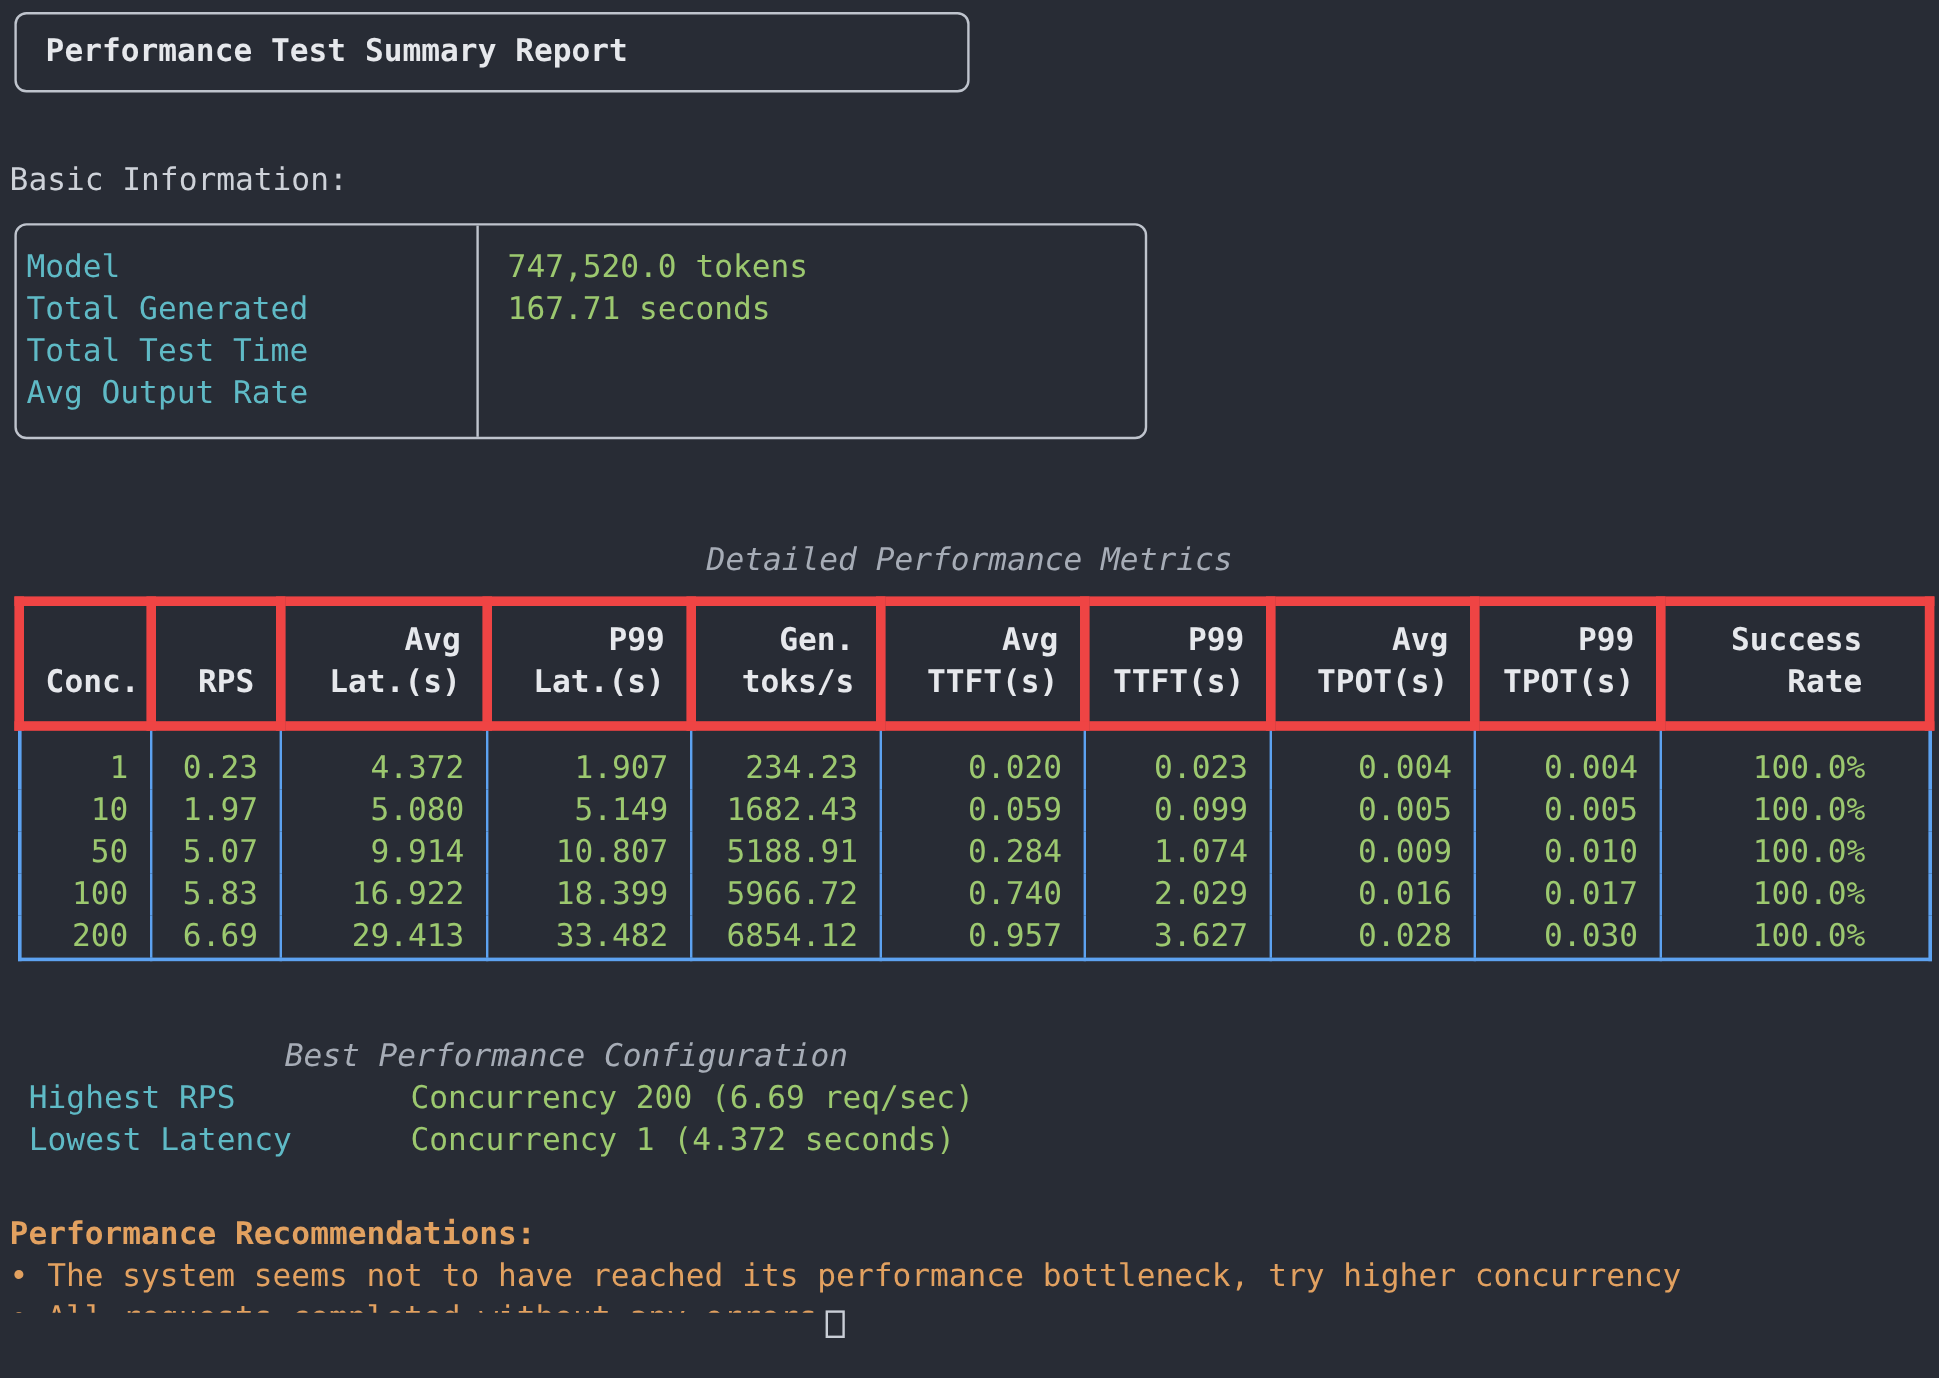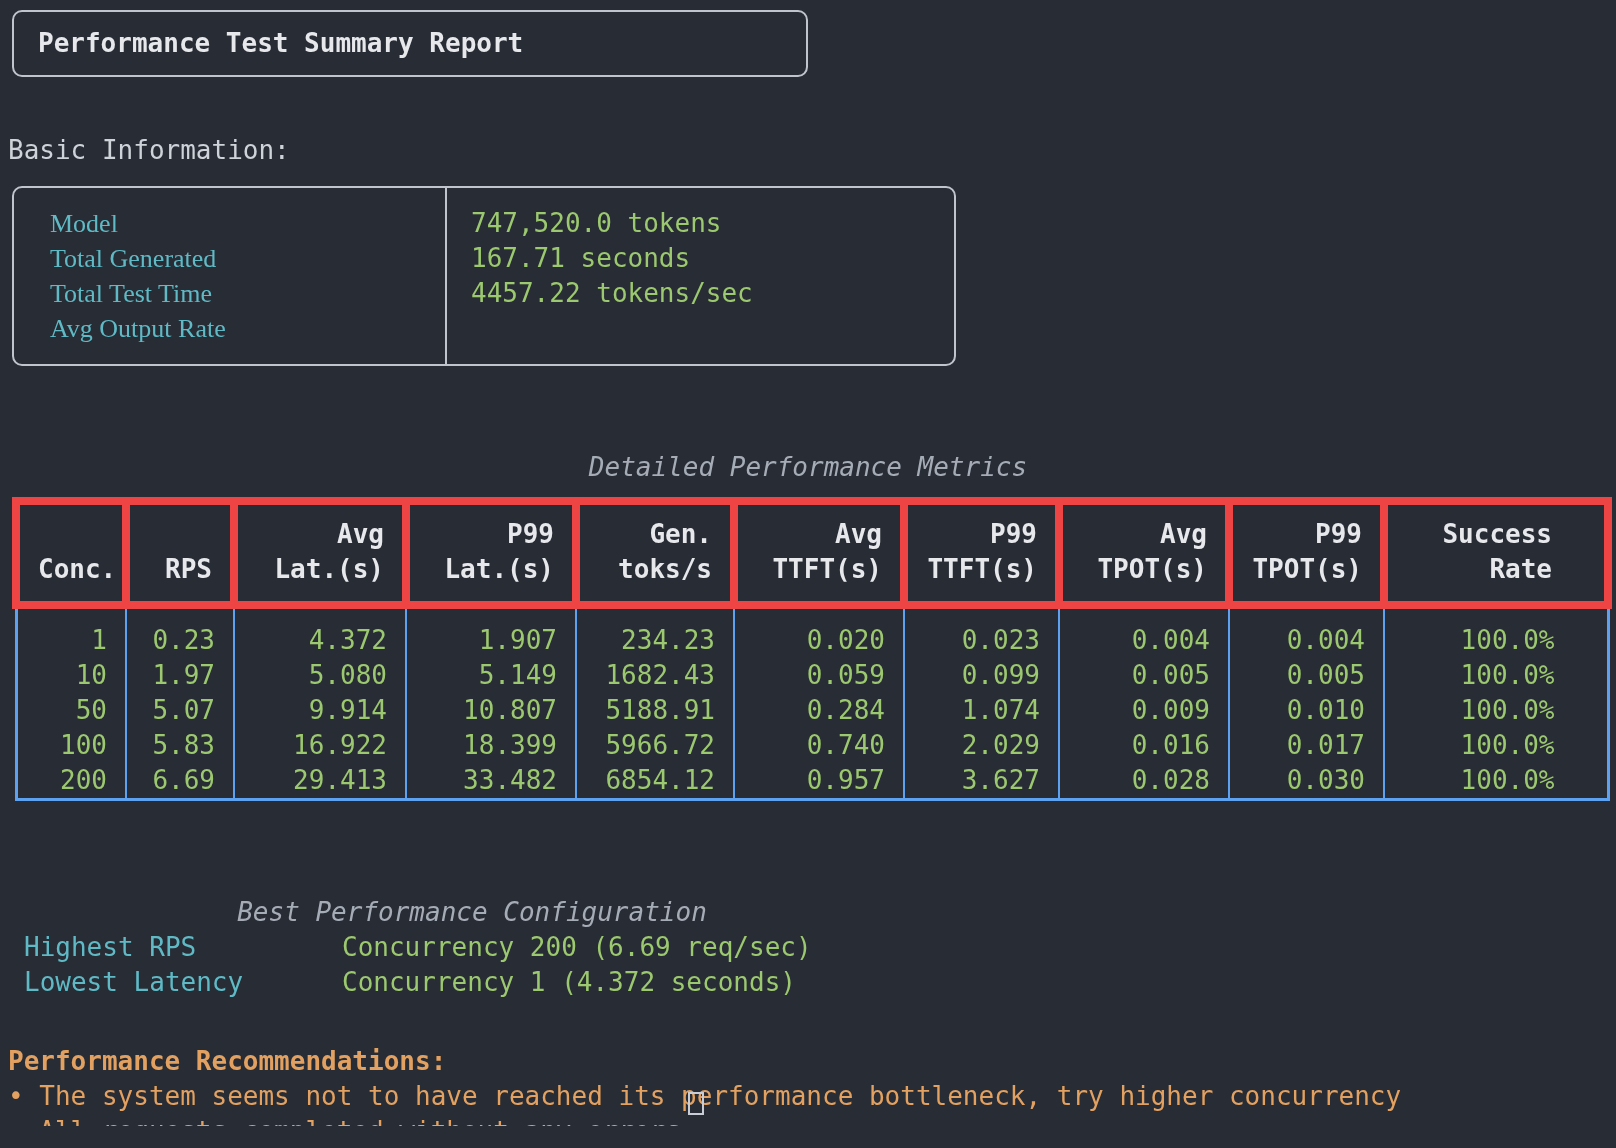--- a/index.html
+++ b/index.html
@@ -29,25 +29,24 @@
   
   .section-label { margin: 56px 0 0 8px; color: #ced2d9; }
   .info-box {
     display: flex;
     margin: 18px 0 0 12px;
     width: 944px;
     border: 2px solid #bfc4cd;
     border-radius: 10px;
   }
   .info-keys {
-    width: 433px;
-    padding: 18px 36px;
+    width: 385px;
+    padding: 18px 8px;
     border-right: 2px solid #bfc4cd;
     color: #5fbac6;
-    font-family: Liberation Serif, serif;
   }
   .info-values { flex: 1; padding: 18px 24px; color: #9cc86f; }
 
   
   .metrics-title {
     margin: 84px 0 0 12px;
     width: 1592px;
     text-align: center;
     font-style: italic;
     color: #a6acb6;
@@ -74,21 +73,21 @@
     border-right: 2px solid #5da2f0;
     text-align: right;
     color: #9cc86f;
     padding: 0 18px;
   }
   .metrics tbody tr:first-child td { padding-top: 14px; }
   .metrics tbody tr:last-child td { }
   .metrics th:last-child, .metrics td:last-child { padding-right: 52px; }
 
   
-  .best-config { margin-top: 94px; width: 944px; }
+  .best-config { margin-top: 62px; width: 944px; }
   .bc-title { text-align: center; font-style: italic; color: #a6acb6; }
   .bc-row { display: flex; gap: 12px; }
   .bc-key { flex: none; width: 330px; padding-left: 24px; color: #5fbac6; }
   .bc-value { color: #9cc86f; }
 
   
   .recommendations { margin: 44px 0 0 8px; }
   .rec-heading { font-weight: bold; color: #e2a160; }
   .rec-item { color: #e2a160; }
   .partial-line { height: 12px; overflow: hidden; color: #e2a160; }
@@ -115,21 +114,20 @@
 <div class="info-box">
   <div class="info-keys">
       <div class="info-key">Model</div>
       <div class="info-key">Total Generated</div>
       <div class="info-key">Total Test Time</div>
       <div class="info-key">Avg Output Rate</div>
     </div>
   <div class="info-values">
       <div class="info-value">747,520.0 tokens</div>
       <div class="info-value">167.71 seconds</div>
-      <div class="info-value">4457.22 tokens/sec</div>
     </div>
 </div>
 
 <div class="metrics-title">Detailed Performance Metrics</div>
 <table class="metrics">
   <colgroup>
     <col style="width:110px">
       <col style="width:108px">
       <col style="width:172px">
     <col style="width:170px">

